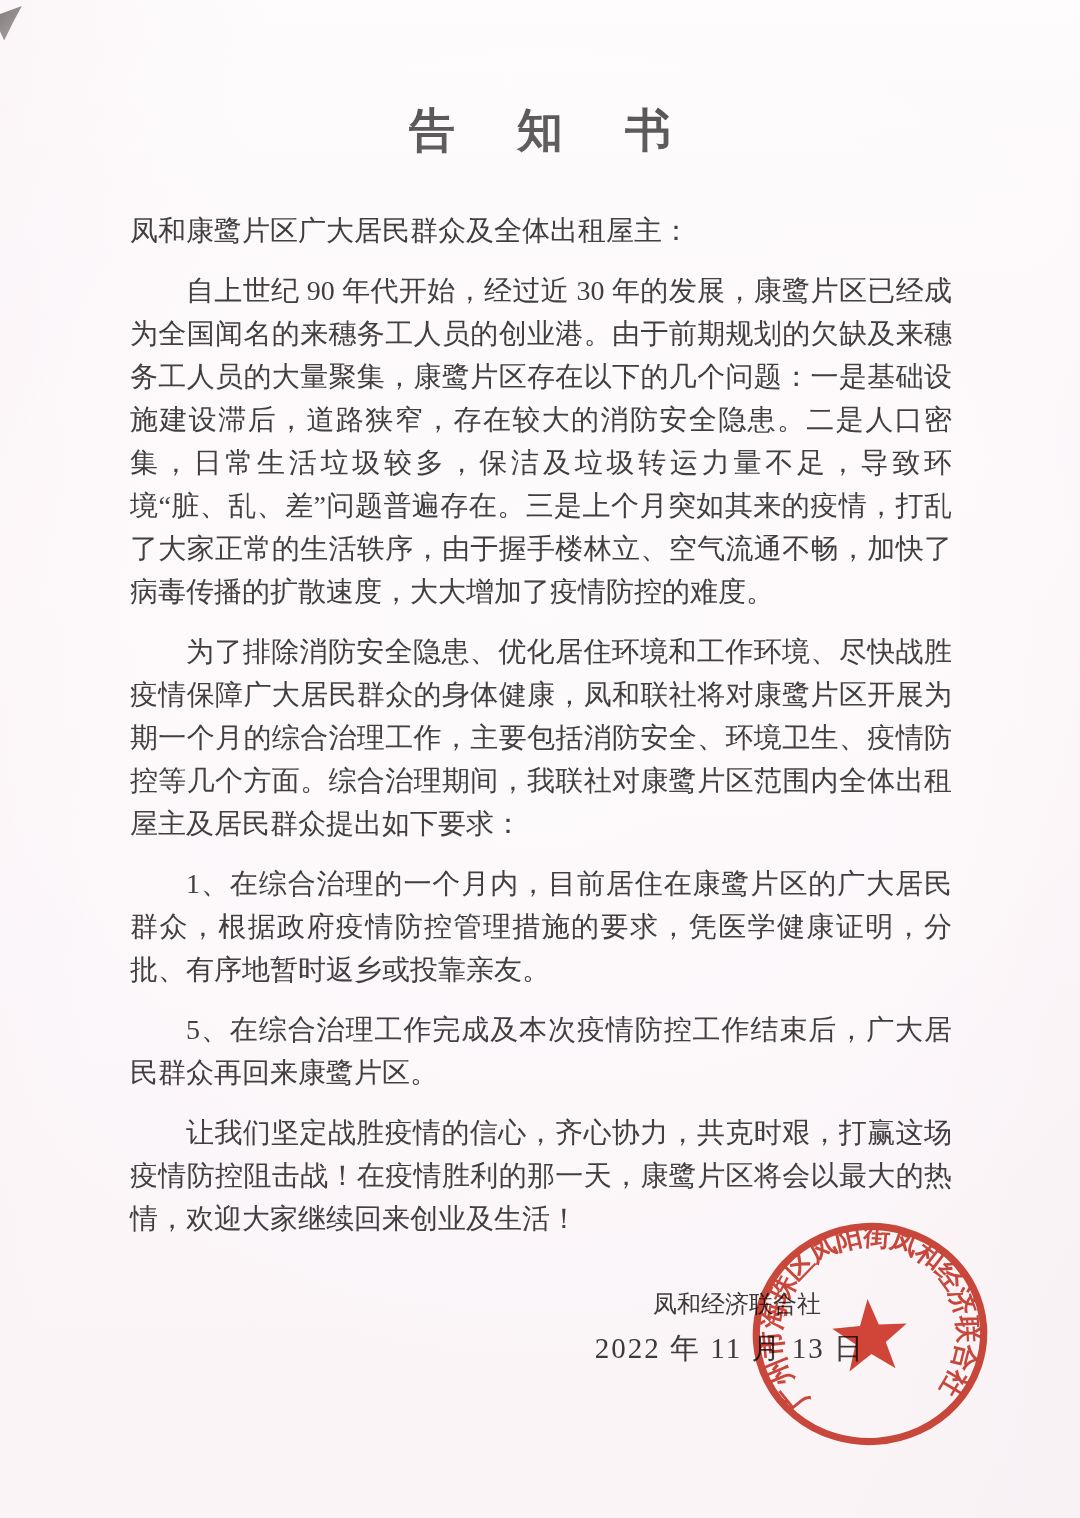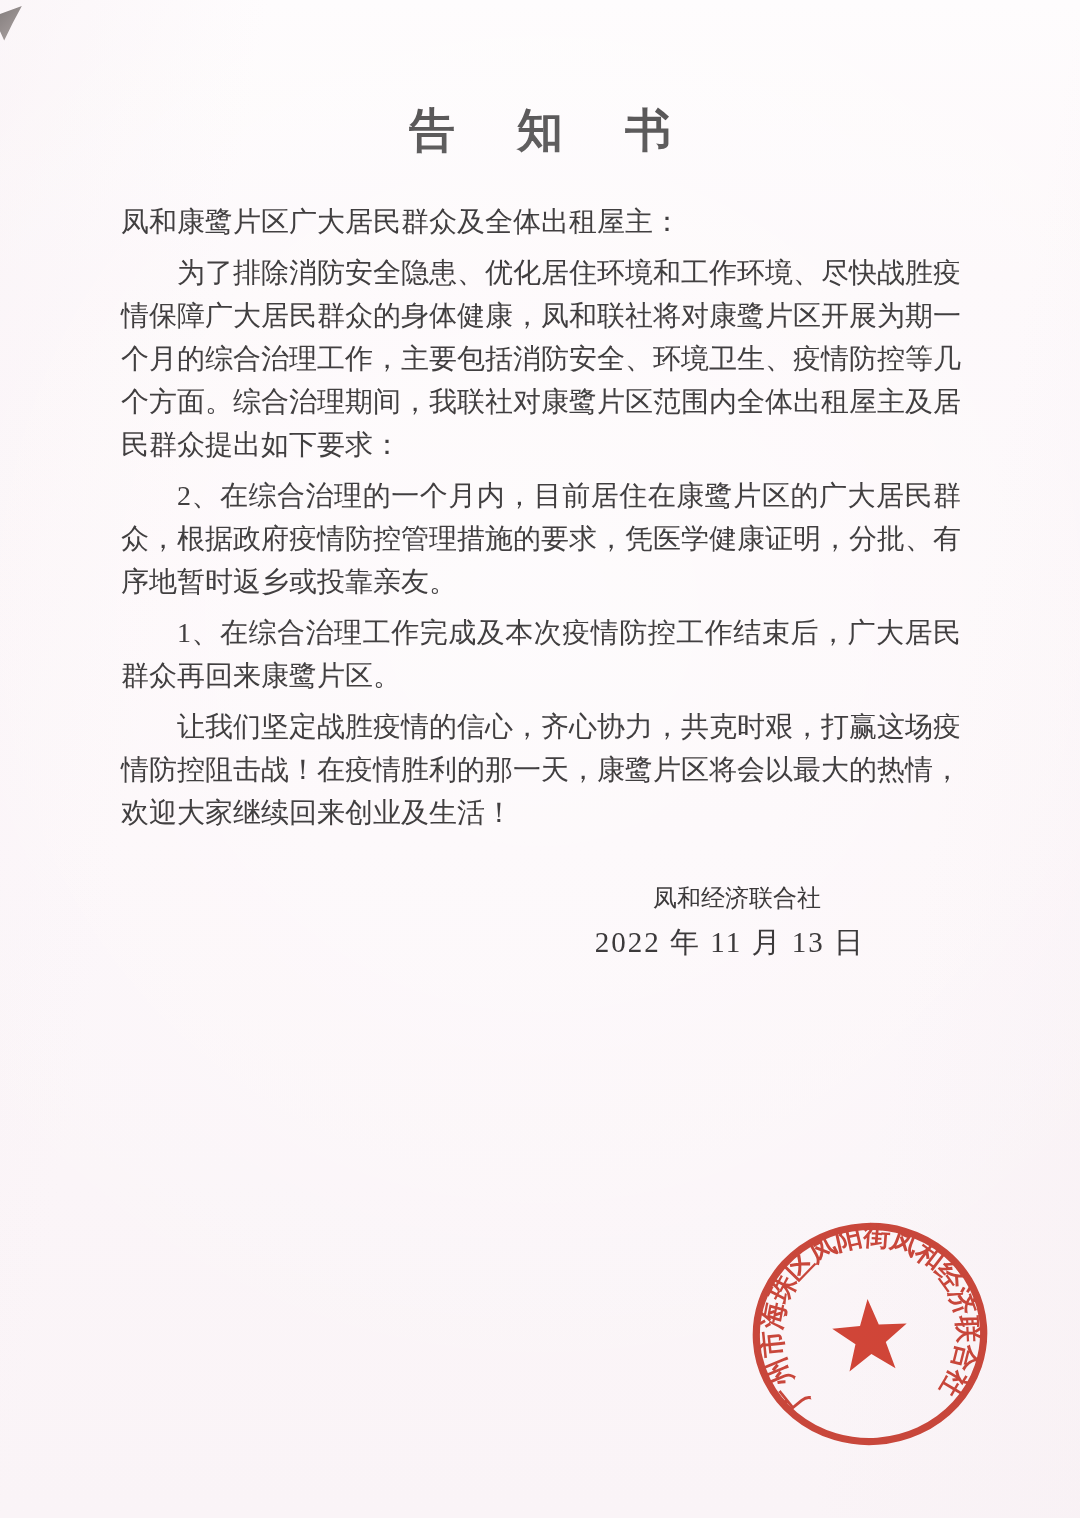--- a/index.html
+++ b/index.html
@@ -45,21 +45,21 @@
     position: absolute;
     left: 113px;
     top: 192px;
     width: 856px;
     color: #413f40;
     font-size: 28px;
     line-height: 43px;
     text-align: justify;
   }
   .doc-body p {
-    margin: 8px;
+    margin: 17px;
     text-indent: 2em;
   }
   .doc-body p.salutation {
     text-indent: 0;
   }
   .signature-block {
     margin-top: 42px;
     text-align: right;
     color: #3c3a3b;
   }
@@ -103,23 +103,24 @@
 </head>
 <body>
 
 <div class="paper"></div>
 <div class="corner-artifact"></div>
 
 <h1 class="doc-title">告 知 书</h1>
 
 <div class="doc-body">
   <p class="salutation">凤和康鹭片区广大居民群众及全体出租屋主：</p>
+  <p>自上世纪 90 年代开始，经过近 30 年的发展，康鹭片区已经成为全国闻名的来穗务工人员的创业港。由于前期规划的欠缺及来穗务工人员的大量聚集，康鹭片区存在以下的几个问题：一是基础设施建设滞后，道路狭窄，存在较大的消防安全隐患。二是人口密集，日常生活垃圾较多，保洁及垃圾转运力量不足，导致环境“脏、乱、差”问题普遍存在。三是上个月突如其来的疫情，打乱了大家正常的生活轶序，由于握手楼林立、空气流通不畅，加快了病毒传播的扩散速度，大大增加了疫情防控的难度。</p>
   <p>为了排除消防安全隐患、优化居住环境和工作环境、尽快战胜疫情保障广大居民群众的身体健康，凤和联社将对康鹭片区开展为期一个月的综合治理工作，主要包括消防安全、环境卫生、疫情防控等几个方面。综合治理期间，我联社对康鹭片区范围内全体出租屋主及居民群众提出如下要求：</p>
-  <p>2、在综合治理的一个月内，目前居住在康鹭片区的广大居民群众，根据政府疫情防控管理措施的要求，凭医学健康证明，分批、有序地暂时返乡或投靠亲友。</p>
-  <p>1、在综合治理工作完成及本次疫情防控工作结束后，广大居民群众再回来康鹭片区。</p>
+  <p>1、在综合治理的一个月内，目前居住在康鹭片区的广大居民群众，根据政府疫情防控管理措施的要求，凭医学健康证明，分批、有序地暂时返乡或投靠亲友。</p>
+  <p>5、在综合治理工作完成及本次疫情防控工作结束后，广大居民群众再回来康鹭片区。</p>
   <p>让我们坚定战胜疫情的信心，齐心协力，共克时艰，打赢这场疫情防控阻击战！在疫情胜利的那一天，康鹭片区将会以最大的热情，欢迎大家继续回来创业及生活！</p>
 
   <div class="signature-block">
     <div class="signature-org">凤和经济联合社</div>
     <div class="signature-date">2022 年 11 月 13 日</div>
   </div>
 </div>
 
 <svg class="seal" viewBox="0 0 236 224" xmlns="http://www.w3.org/2000/svg" aria-hidden="true">
   <defs>

